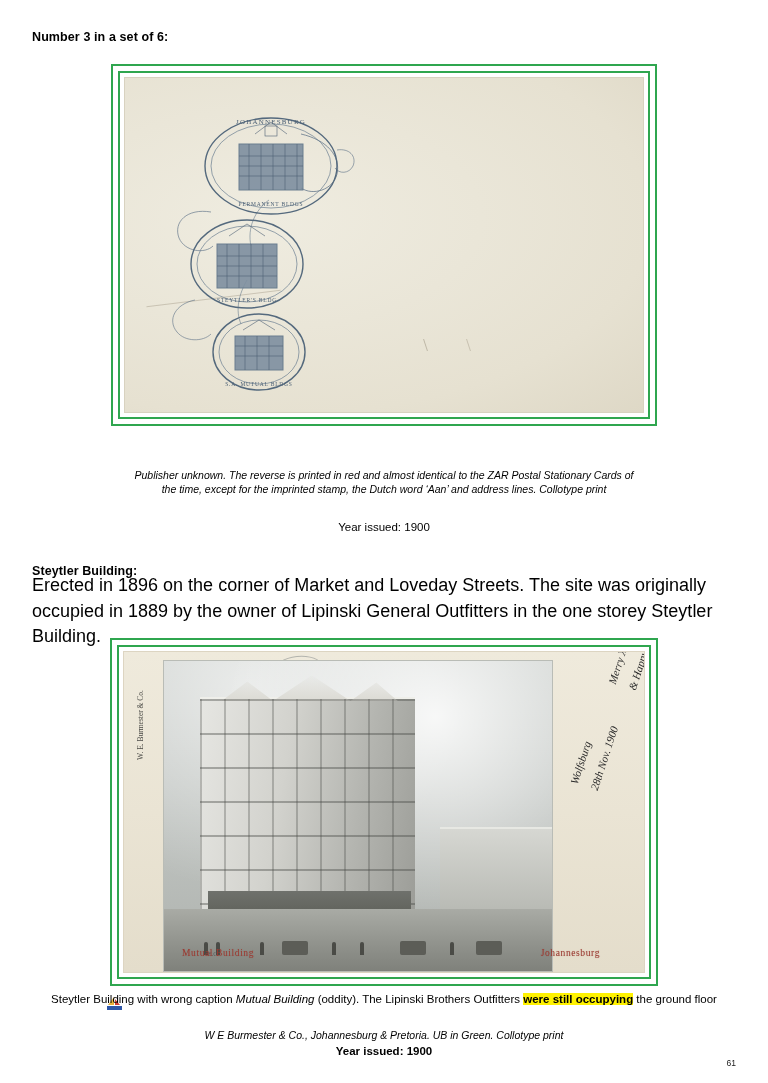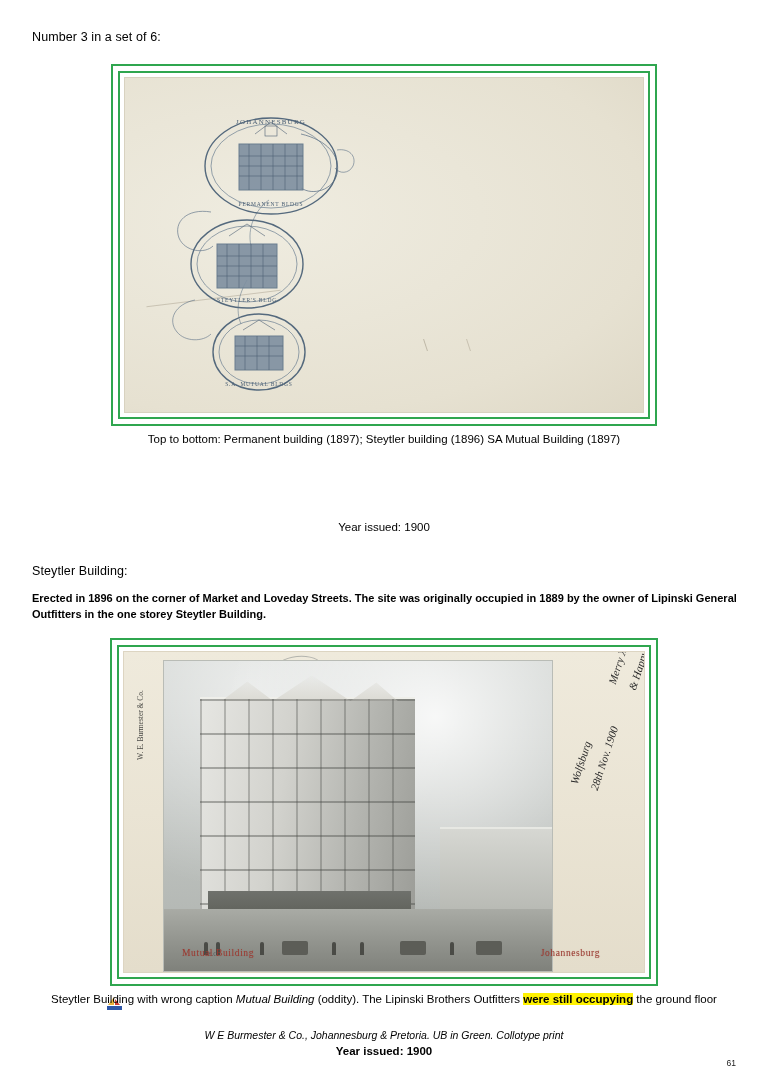--- a/index.html
+++ b/index.html
@@ -18,21 +18,21 @@
   .page {
     position: relative;
     width: 768px;
     height: 1083px;
     box-sizing: border-box;
     padding: 0 32px;
   }
 
   .heading {
     font-size: 12.5px;
-    font-weight: normal;
+    font-weight: bold;
     letter-spacing: 0.1px;
   }
   #title-set { position: absolute; top: 30px; left: 32px; }
 
   
   .card1-frame {
     position: absolute;
     top: 64px;
     left: 111px;
     width: 546px;
@@ -96,26 +96,25 @@
     line-height: 1.35;
   }
   #cap1-main { top: 432px; }
   #cap1-note { top: 468px; left: 132px; width: 504px; }
   #cap1-year { top: 520px; }
 
   #title-steytler { position: absolute; top: 564px; left: 32px; }
 
   #body-steytler {
     position: absolute;
-    top: 591px;
+    top: 573px;
     left: 32px;
     width: 706px;
-    font-size: 11px;
+    font-size: 18px;
     line-height: 1.42;
-    font-weight: bold;
   }
 
   
   .card2-frame {
     position: absolute;
     top: 638px;
     left: 110px;
     width: 548px;
     height: 348px;
     border: 2px solid #2fa64f;
@@ -347,21 +346,21 @@
               <text x="120" y="102" font-size="5.5" letter-spacing=".8">PERMANENT BLDGS</text>
               <text x="96" y="198" font-size="5.5" letter-spacing=".8">STEYTLER'S BLDG</text>
               <text x="108" y="282" font-size="5.5" letter-spacing=".8">S.A. MUTUAL BLDGS</text>
             </g>
           </svg>
         </div>
       </div>
     </div>
   </div>
 
-  <div id="cap1-main" class="cap">Top to bottom: Permanent building (1897); Steytler building (1896) SA Mutual Building (1897)</div>
+  <div id="cap1-note" class="cap cap-italic">Publisher unknown. The reverse is printed in red and almost identical to the ZAR Postal Stationary Cards of the time, except for the imprinted stamp, the Dutch word ‘Aan’ and address lines. Collotype print</div>
   <div id="cap1-year" class="cap">Year issued: 1900</div>
 
   <div id="title-steytler" class="heading">Steytler Building:</div>
   <div id="body-steytler">Erected in 1896 on the corner of Market and Loveday Streets. The site was originally occupied in 1889 by the owner of Lipinski General Outfitters in the one storey Steytler Building.</div>
 
   <div class="card2-frame">
     <div class="card2-inner">
       <div class="card2-face">
 
         <div class="pmk"></div>

